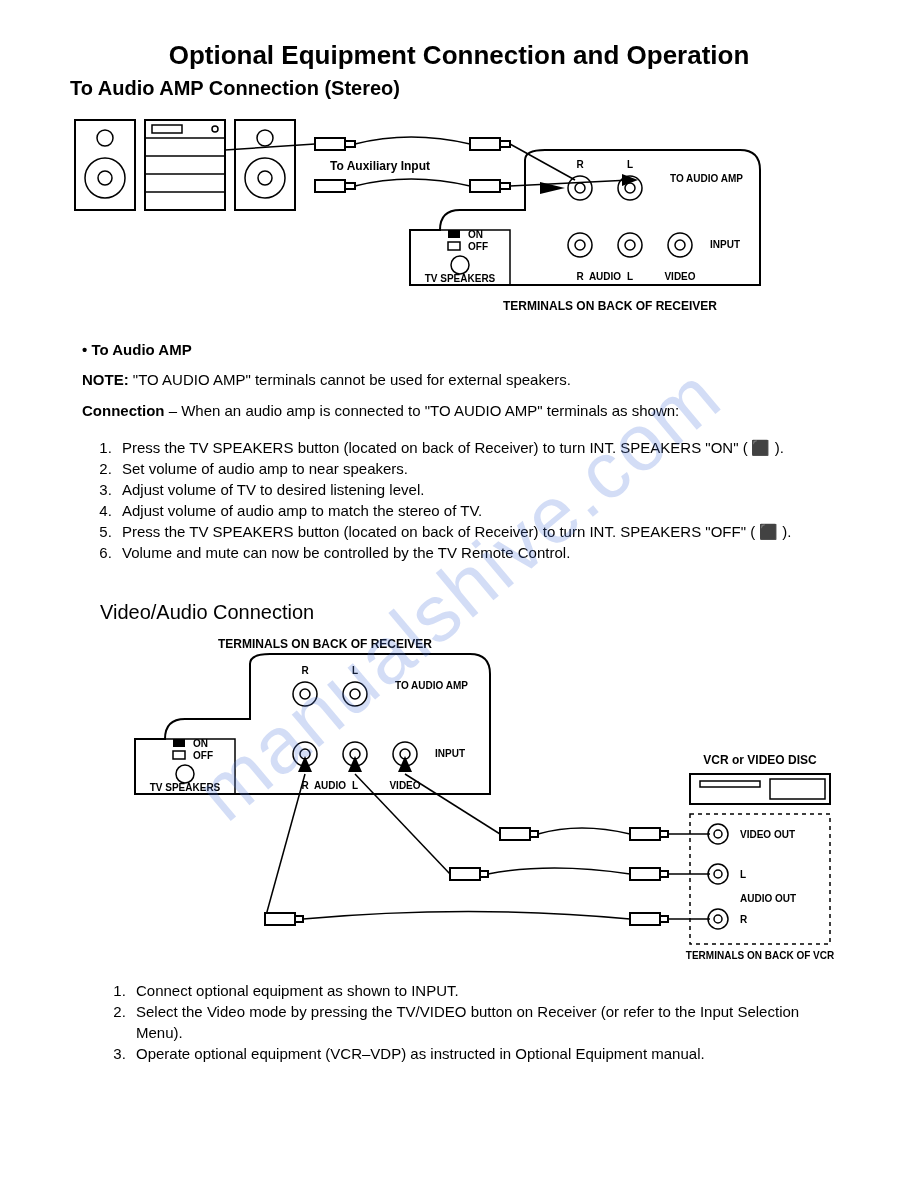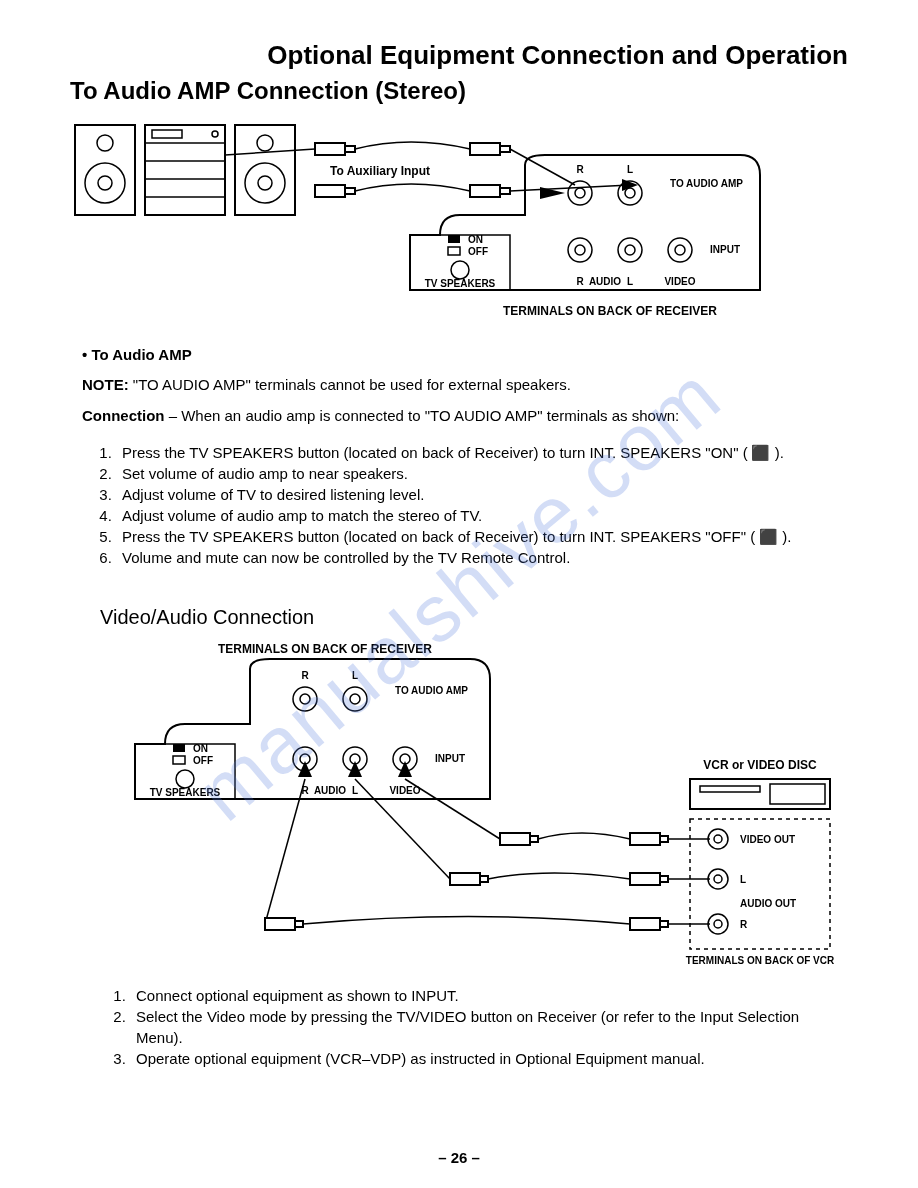--- a/index.html
+++ b/index.html
@@ -11,27 +11,27 @@
     width: 918px;
   }
   .page {
     position: relative;
     width: 918px;
     height: 1188px;
     padding: 40px 70px 30px 70px;
     box-sizing: border-box;
   }
   .main-title {
-    text-align: right;
+    text-align: center;
     font-size: 26px;
     font-weight: bold;
     margin: 0 0 6px 0;
   }
   .sub-title {
-    font-size: 24px;
+    font-size: 20px;
     font-weight: bold;
     margin: 0 0 10px 0;
   }
   .section-title {
     font-size: 20px;
     font-weight: normal;
     margin: 38px 0 10px 30px;
   }
   .body-text {
     font-size: 15px;
@@ -278,14 +278,13 @@
     <text x="670" y="289" class="dia-label-sm">R</text>
     <text x="690" y="325" class="dia-label-sm" text-anchor="middle">TERMINALS ON BACK OF VCR</text>
   </svg>
 
   <ol class="steps" style="margin-left:30px">
     <li>Connect optional equipment as shown to INPUT.</li>
     <li>Select the Video mode by pressing the TV/VIDEO button on Receiver (or refer to the Input Selection Menu).</li>
     <li>Operate optional equipment (VCR–VDP) as instructed in Optional Equipment manual.</li>
   </ol>
 
-  <div class="page-num">– 26 –</div>
 </div>
 
 </body></html>

